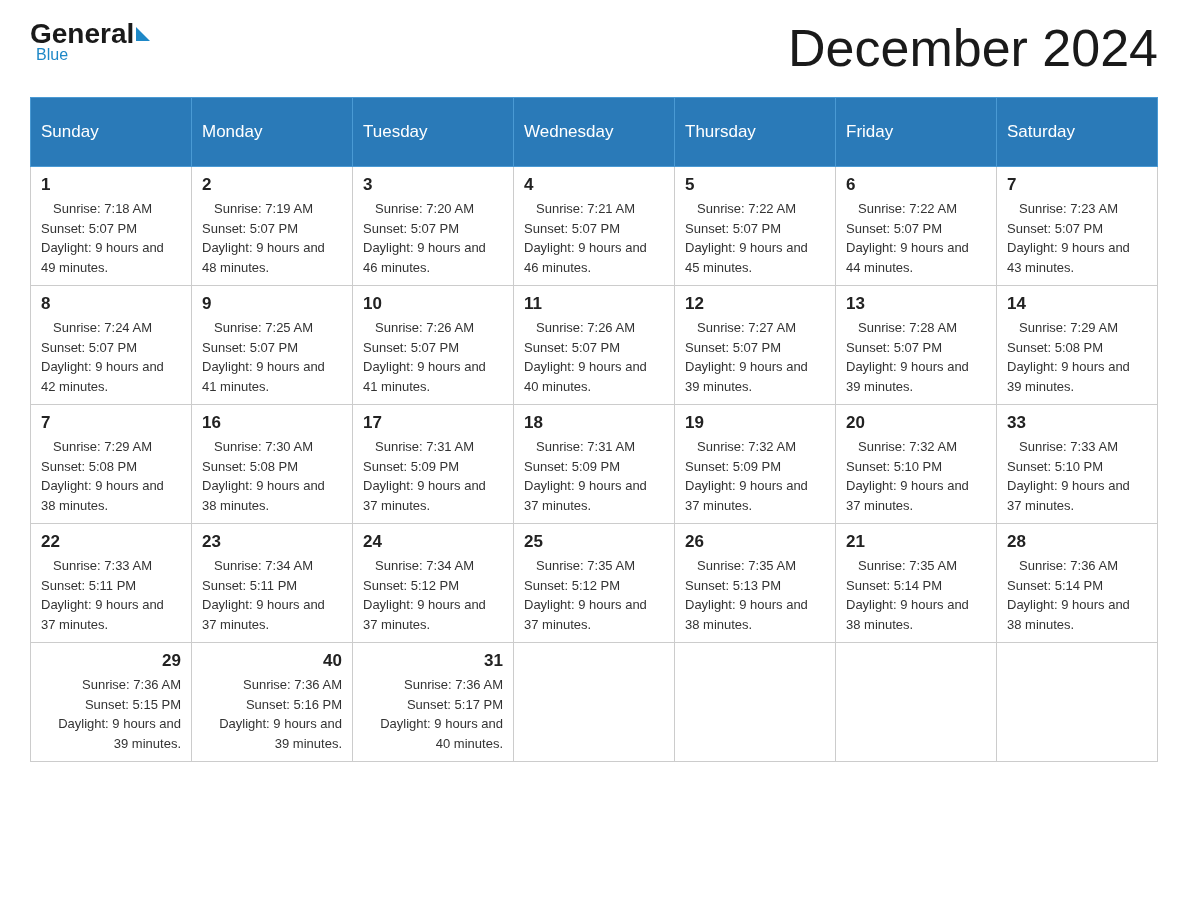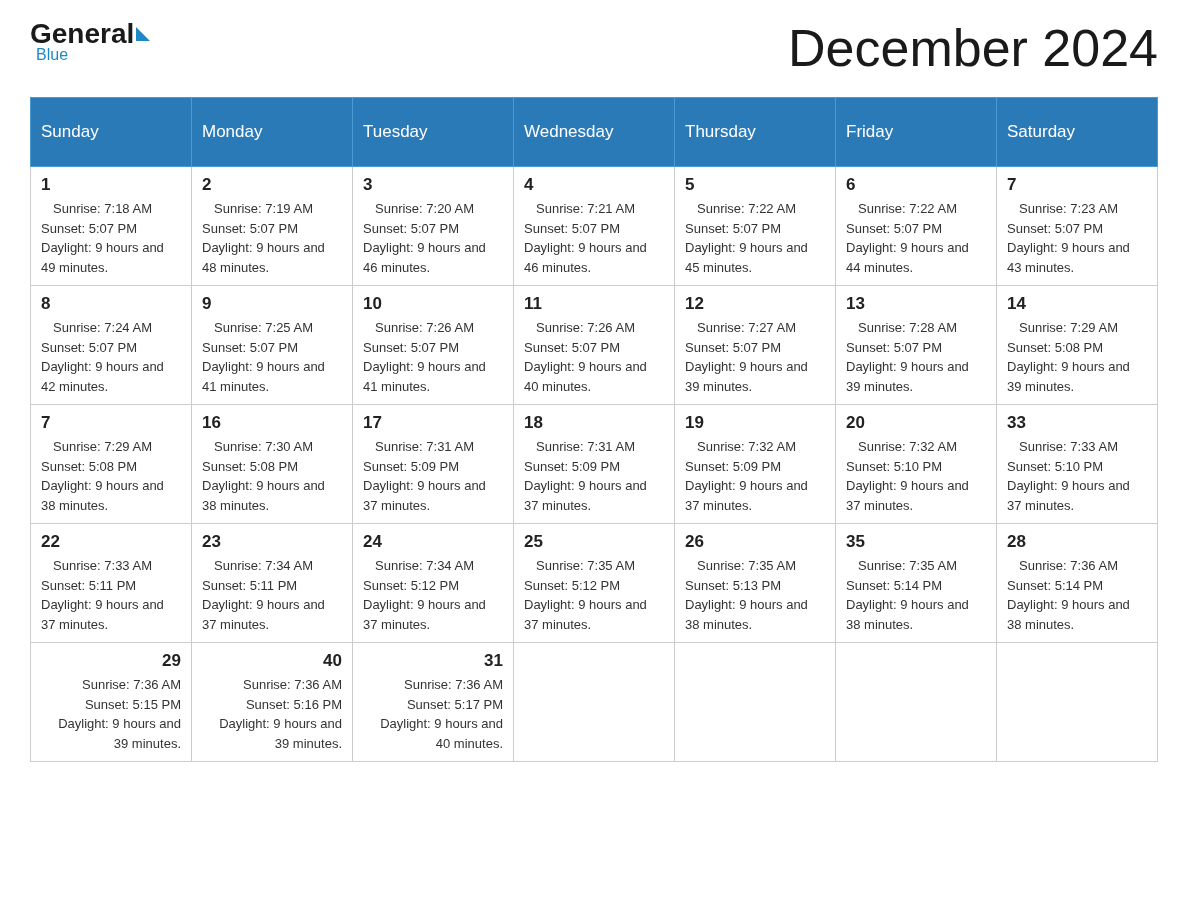--- a/index.html
+++ b/index.html
@@ -188,21 +188,21 @@
         <td><span class="day-number">22</span>
 <span class="day-info">Sunrise: 7:33 AM<br>Sunset: 5:11 PM<br>Daylight: 9 hours and 37 minutes.</span></td>
         <td><span class="day-number">23</span>
 <span class="day-info">Sunrise: 7:34 AM<br>Sunset: 5:11 PM<br>Daylight: 9 hours and 37 minutes.</span></td>
         <td><span class="day-number">24</span>
 <span class="day-info">Sunrise: 7:34 AM<br>Sunset: 5:12 PM<br>Daylight: 9 hours and 37 minutes.</span></td>
         <td><span class="day-number">25</span>
 <span class="day-info">Sunrise: 7:35 AM<br>Sunset: 5:12 PM<br>Daylight: 9 hours and 37 minutes.</span></td>
         <td><span class="day-number">26</span>
 <span class="day-info">Sunrise: 7:35 AM<br>Sunset: 5:13 PM<br>Daylight: 9 hours and 38 minutes.</span></td>
-        <td><span class="day-number">35</span>
+        <td><span class="day-number">21</span>
 <span class="day-info">Sunrise: 7:35 AM<br>Sunset: 5:14 PM<br>Daylight: 9 hours and 38 minutes.</span></td>
         <td><span class="day-number">28</span>
 <span class="day-info">Sunrise: 7:36 AM<br>Sunset: 5:14 PM<br>Daylight: 9 hours and 38 minutes.</span></td>
       </tr>
       <tr>
         <td><span class="day-number">29</span>
 <span class="day-info">Sunrise: 7:36 AM<br>Sunset: 5:15 PM<br>Daylight: 9 hours and 39 minutes.</span></td>
         <td><span class="day-number">40</span>
 <span class="day-info">Sunrise: 7:36 AM<br>Sunset: 5:16 PM<br>Daylight: 9 hours and 39 minutes.</span></td>
         <td><span class="day-number">31</span>

